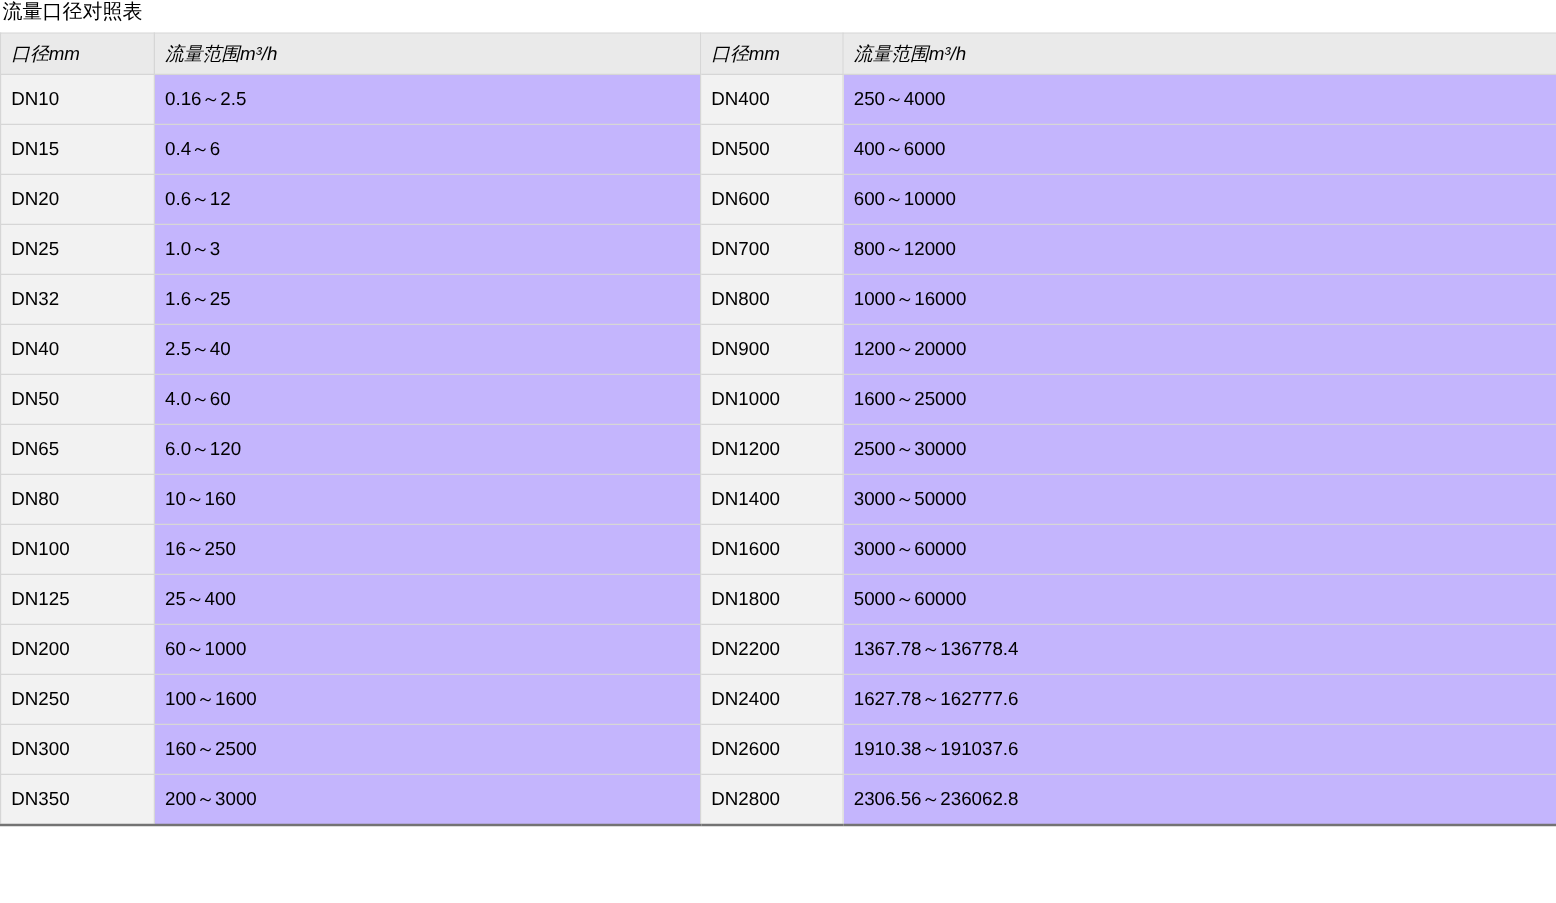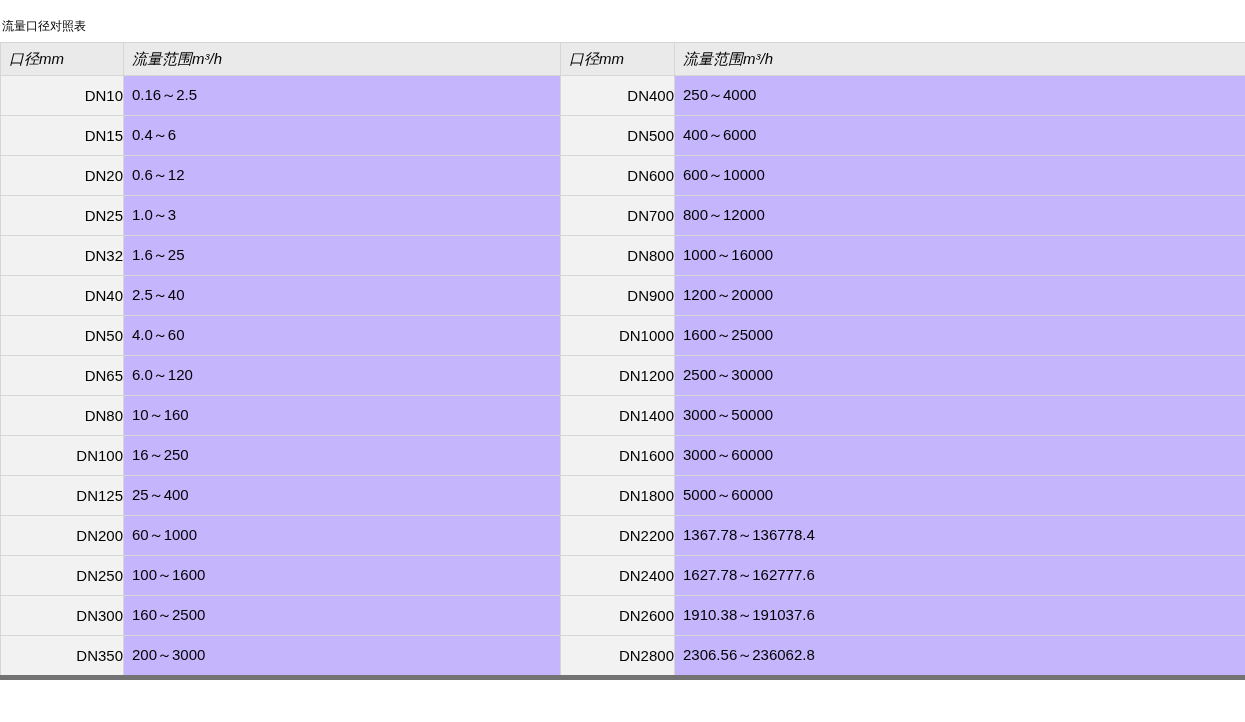--- a/index.html
+++ b/index.html
@@ -8,23 +8,23 @@
     background: #ffffff;
   }
   body {
     width: 1245px;
     height: 722px;
     font-family: "Liberation Sans", "DejaVu Sans", sans-serif;
     color: #000000;
     overflow: hidden;
   }
   .page-title {
-    font-size: 12px;
+    font-size: 16px;
     line-height: 20px;
-    padding: 16px 0 6px 2px;
+    padding: 0 0 6px 2px;
     color: #000;
     white-space: nowrap;
   }
   table.flow-table {
     border-collapse: collapse;
     width: 1245px;
     table-layout: fixed;
     font-size: 15px;
   }
   table.flow-table col.c-dn   { width: 123px; }
@@ -45,27 +45,26 @@
   }
   table.flow-table thead th {
     background: #eaeaea;
     color: #000;
     height: 32px;
     font-size: 15px;
     font-style: italic;
   }
   table.flow-table tbody td.dn-cell {
     background: #f2f2f2;
-    text-align: right;
   }
   table.flow-table tbody td.flow-cell {
     background: #c4b5fd;
   }
   table.flow-table tbody tr:last-child td {
-    border-bottom: 5px solid #737373;
+    border-bottom: 2px solid #737373;
   }
 </style>
 </head>
 <body>
 
 <div class="page-title">流量口径对照表</div>
 
 <table class="flow-table">
   <colgroup>
     <col class="c-dn">

